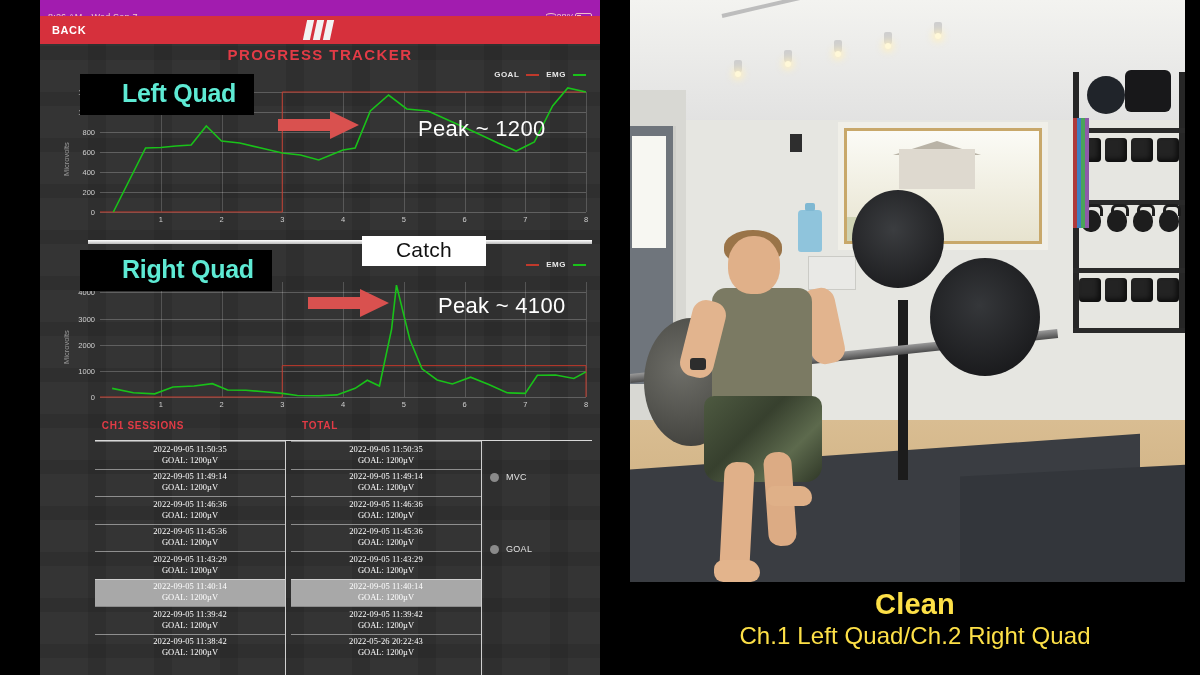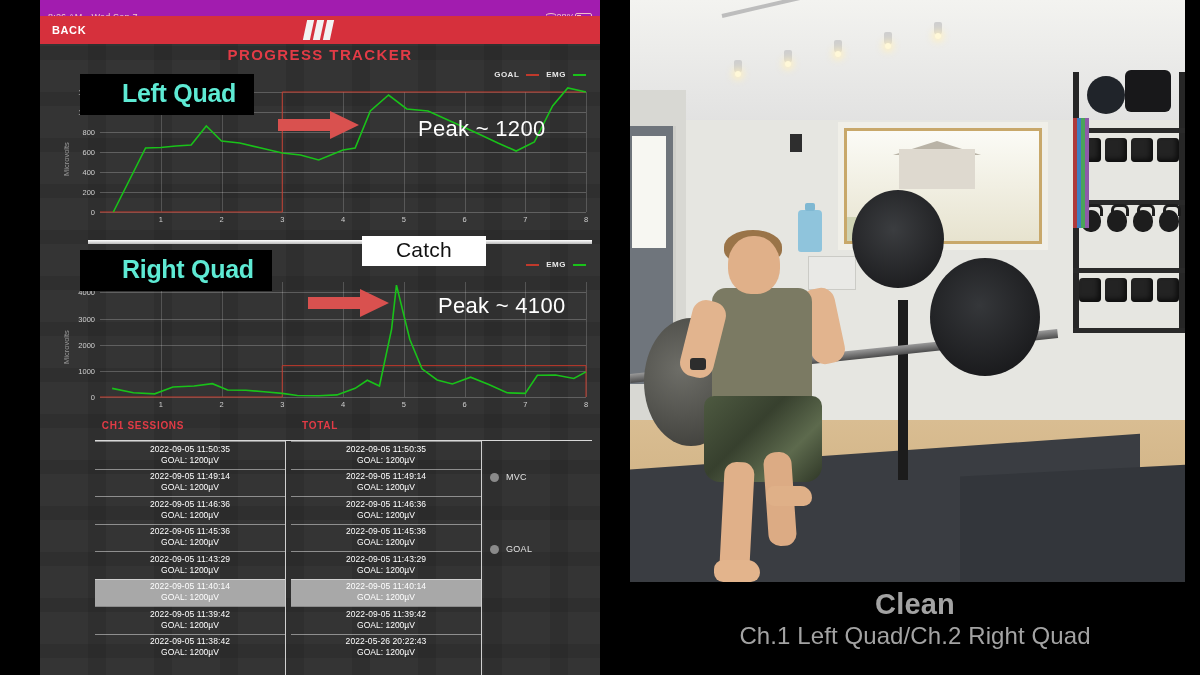--- a/index.html
+++ b/index.html
@@ -109,21 +109,21 @@
 
   #table-body { position:absolute; top:440px; left:55px; width:497px; bottom:0; }
   #table-body .hline { position:absolute; left:0; right:0; top:0; height:1px;
       background:#d8d8d8; }
   .col { position:absolute; top:1px; bottom:0; }
   .col.c1 { left:0; width:190px; }
   .col.c2 { left:196px; width:190px; }
   .vsep { position:absolute; top:1px; bottom:0; width:1px; background:#d0d0d0; }
   #vs1 { left:190px; } #vs2 { left:386px; }
 
-  .srow { height:27.5px; position:relative; text-align:center; }
+  .srow { height:27.5px; position:relative; text-align:center;font-family:Liberation Serif, serif; }
   .srow .rline { position:absolute; left:0; right:0; top:0; height:1px;
       background:rgba(255,255,255,.45); }
   .srow.sel { background:#a8a8a8; }
   .srow .ts { display:block; color:#fff; font-size:8.5px; padding-top:2.5px;
       letter-spacing:.1px; }
   .srow .gl { display:block; color:#fff; font-size:8.5px; padding-top:1px; }
   .srow.sel .ts, .srow.sel .gl { color:#fff; }
 
   
   .radio-row { position:absolute; display:flex; align-items:center; gap:7px; }
@@ -232,21 +232,21 @@
       border-radius:12px; background:#dcab84; transform:rotate(-4deg); }
   #ath-footF { position:absolute; left:84px; top:560px; width:46px; height:22px;
       border-radius:10px 14px 10px 10px; background:#e3b48c; }
   #ath-footB { position:absolute; left:136px; top:486px; width:46px; height:20px;
       border-radius:10px 14px 10px 10px; background:#dfb088; }
   #watch { position:absolute; left:60px; top:358px; width:16px; height:12px;
       background:#2d2d2d; border-radius:3px; }
 
   
   #caption { position:absolute; left:0; top:582px; width:570px; height:93px;
-      background:#000; text-align:center; color:#a3a3a3; }
+      background:#000; text-align:center; color:#fde047; }
   #cap-title { font-size:29px; font-weight:bold; padding-top:6px; letter-spacing:.2px; }
   #cap-sub { font-size:24px; padding-top:1px; letter-spacing:.1px; }
 </style>
 </head>
 <body>
 
 <div id="root">
 
   <div id="tablet">
     <div class="tiles"></div>

